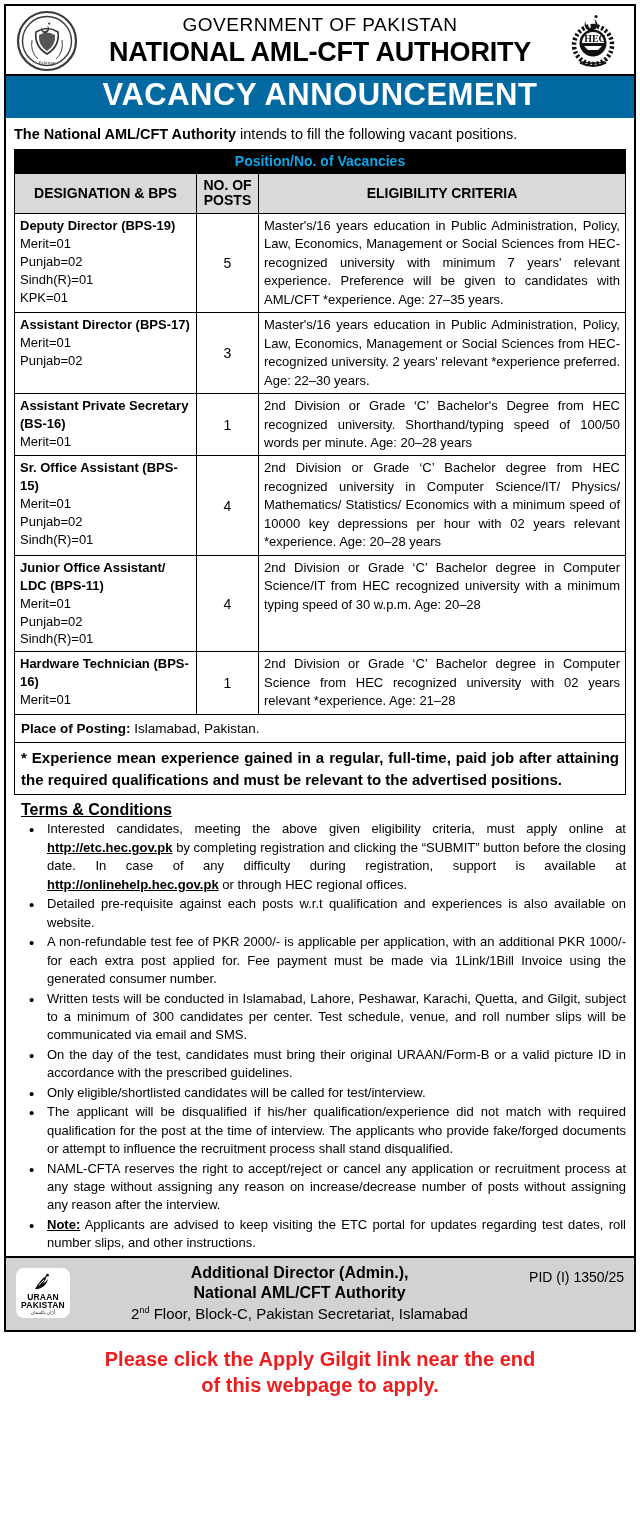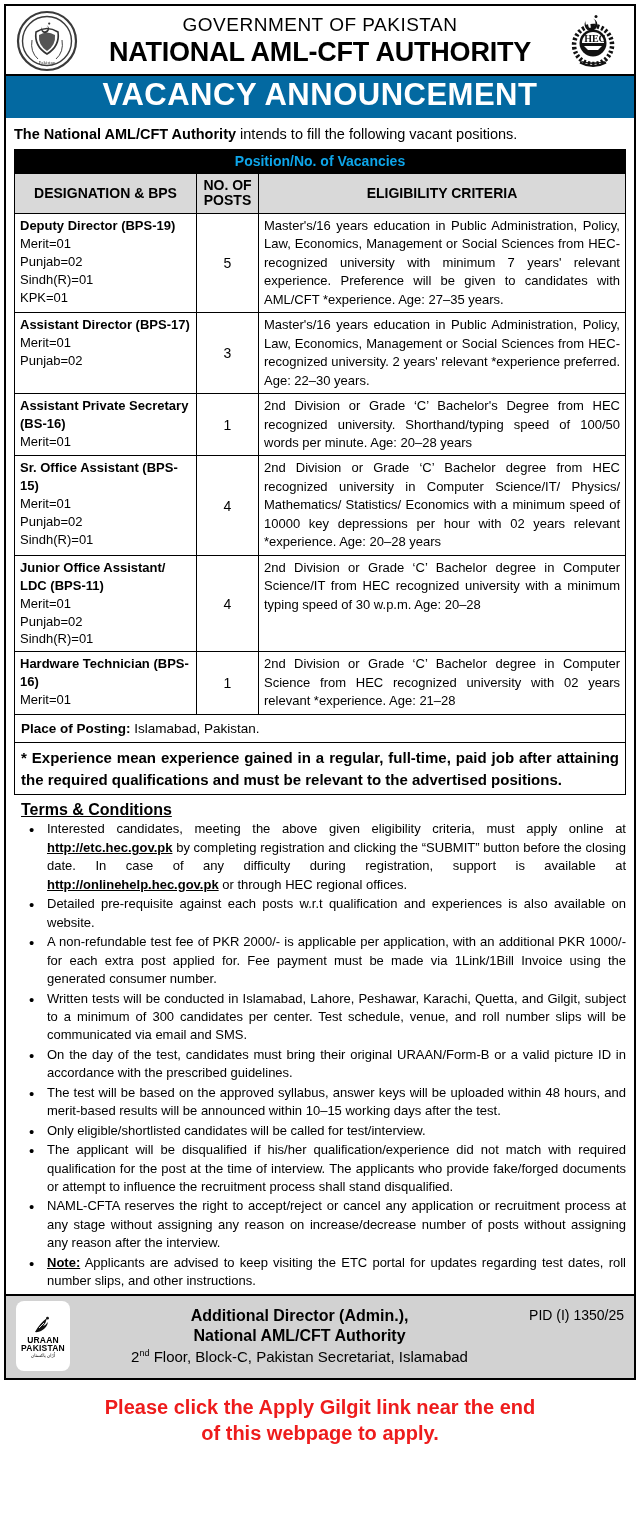--- a/index.html
+++ b/index.html
@@ -161,21 +161,21 @@
   
   .footer {
     background: #d2d2d2;
     border-top: 2px solid #000;
     display: flex;
     align-items: center;
     padding: 5px 10px 7px 10px;
     min-height: 64px;
   }
   .uraan {
-    width: 54px; height: 70px;
+    width: 54px; height: 50px;
     background: #fff;
     border-radius: 8px;
     flex: 0 0 54px;
     display: flex;
     flex-direction: column;
     align-items: center;
     justify-content: center;
     line-height: 1;
   }
   .uraan svg { width: 26px; height: 22px; display:block; }
@@ -330,21 +330,20 @@
     </table>
 
     <div class="terms-wrap">
       <div class="terms-title">Terms &amp; Conditions</div>
       <ul class="terms" id="terms-list">
           <li><span>Interested candidates, meeting the above given eligibility criteria, must apply online at </span><span class="ul-link">http://etc.hec.gov.pk</span><span> by completing registration and clicking the “SUBMIT” button before the closing date. In case of any difficulty during registration, support is available at </span><span class="ul-link">http://onlinehelp.hec.gov.pk</span><span> or through HEC regional offices.</span></li>
           <li><span>Detailed pre-requisite against each posts w.r.t qualification and experiences is also available on website.</span></li>
           <li><span>A non-refundable test fee of PKR 2000/- is applicable per application, with an additional PKR 1000/- for each extra post applied for. Fee payment must be made via 1Link/1Bill Invoice using the generated consumer number.</span></li>
           <li><span>Written tests will be conducted in Islamabad, Lahore, Peshawar, Karachi, Quetta, and Gilgit, subject to a minimum of 300 candidates per center. Test schedule, venue, and roll number slips will be communicated via email and SMS.</span></li>
           <li><span>On the day of the test, candidates must bring their original URAAN/Form-B or a valid picture ID in accordance with the prescribed guidelines.</span></li>
-          <li><span>The test will be based on the approved syllabus, answer keys will be uploaded within 48 hours, and merit-based results will be announced within 10–15 working days after the test.</span></li>
           <li><span>Only eligible/shortlisted candidates will be called for test/interview.</span></li>
           <li><span>The applicant will be disqualified if his/her qualification/experience did not match with required qualification for the post at the time of interview. The applicants who provide fake/forged documents or attempt to influence the recruitment process shall stand disqualified.</span></li>
           <li><span>NAML-CFTA reserves the right to accept/reject or cancel any application or recruitment process at any stage without assigning any reason on increase/decrease number of posts without assigning any reason after the interview.</span></li>
           <li><span class="u-note">Note:</span><span> Applicants are advised to keep visiting the ETC portal for updates regarding test dates, roll number slips, and other instructions.</span></li>
         </ul>
     </div>
 
     <div class="footer">
       <div class="uraan">
         <svg viewBox="0 0 26 22" xmlns="http://www.w3.org/2000/svg">

